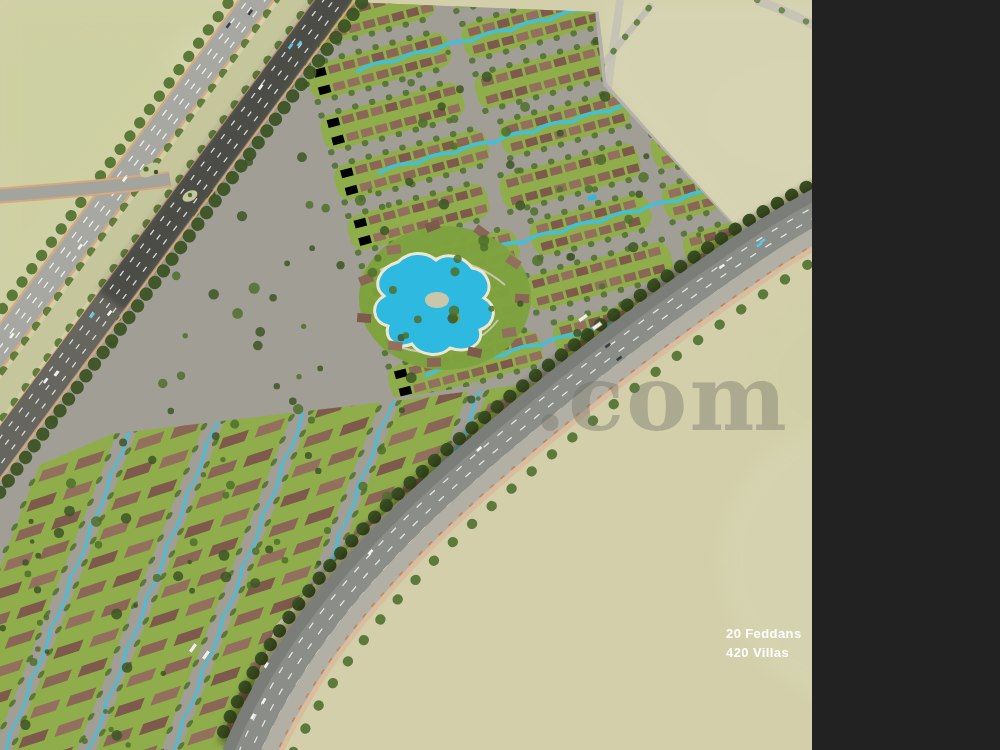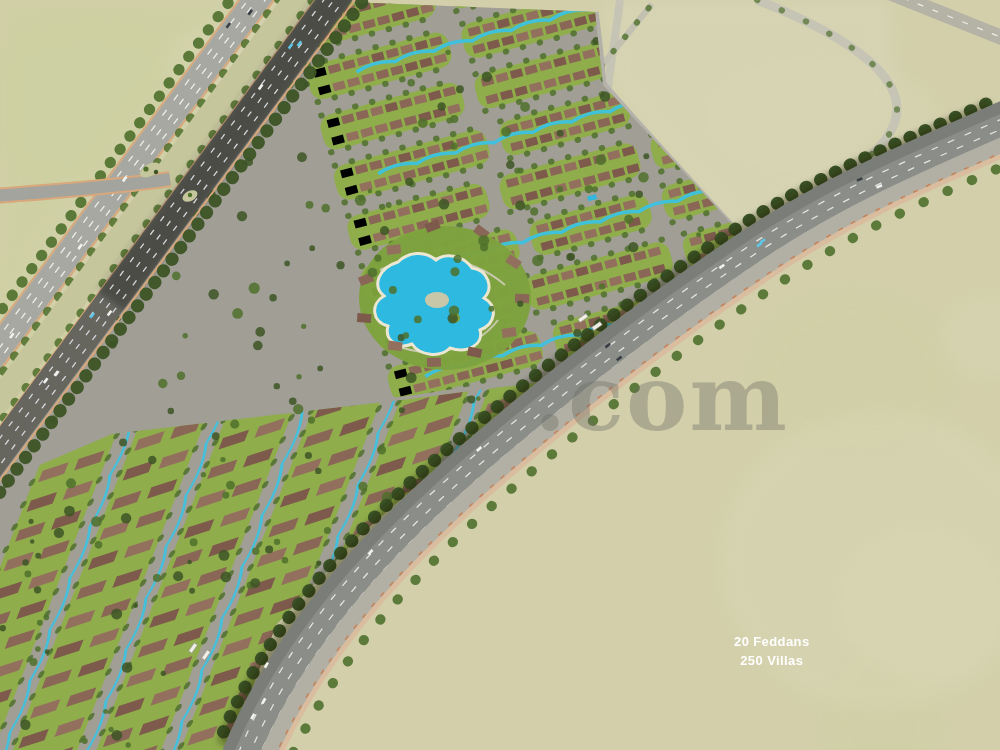--- a/index.html
+++ b/index.html
@@ -1,27 +1,27 @@
 <!DOCTYPE html>
 <html><head>
 <meta charset="utf-8">
 <style>
   html,body{margin:0;padding:0;background:#222;}
-  #stage{position:relative;width:1000px;height:750px;overflow:hidden;background:#d2cfaa;font-family:"Liberation Sans",sans-serif;}
+  #stage{position:relative;width:812px;height:750px;overflow:hidden;background:#d2cfaa;font-family:"Liberation Sans",sans-serif;}
   #map{position:absolute;left:0;top:0;}
   #watermark{
     position:absolute;left:534px;top:352px;z-index:5;
     font-family:"DejaVu Serif",serif;font-size:92px;font-weight:bold;line-height:1;
     color:rgba(108,108,100,0.38);letter-spacing:2px;pointer-events:none;
   }
   #caption{
     position:absolute;left:722px;top:620px;z-index:6;
     color:#ffffff;font-size:13px;font-weight:bold;line-height:19px;letter-spacing:.4px;
   }
-  #caption p{margin:12px;text-align:center;}
+  #caption p{margin:4px;}
   #caption p + p{margin-top:16px;}
 </style>
 </head>
 <body>
 
 <div id="stage">
   <svg id="map" width="1000" height="750" viewBox="0 0 1000 750">
     <defs>
       <filter id="blur8" x="-40%" y="-40%" width="180%" height="180%">
           <feGaussianBlur stdDeviation="9"></feGaussianBlur>
@@ -1269,15 +1269,15 @@
         <rect x="47.03657434578054" y="387.9441316328477" width="6" height="2.6" fill="#f2f2ee" transform="rotate(126.46923439005188 50.03657434578054 383.87698764982633)"></rect>
         <rect x="263.37129065557383" y="96.98151347651147" width="6" height="2.6" fill="#f2f2ee" transform="rotate(126.46923439005188 266.37129065557383 91.18884205422364)"></rect>
         <rect x="54.27948871883564" y="374.0424807738047" width="6" height="2.6" fill="#f2f2ee" transform="rotate(126.46923439005188 57.27948871883564 374.07775055686943)"></rect>
       </g>
   </svg>
 
   <div id="watermark">.com</div>
 
   <div id="caption">
     <p><span>20 Feddans</span><br>
-       <span>250 Villas</span></p>
+       <span>420 Villas</span></p>
   </div>
 </div>
 
 </body></html>

